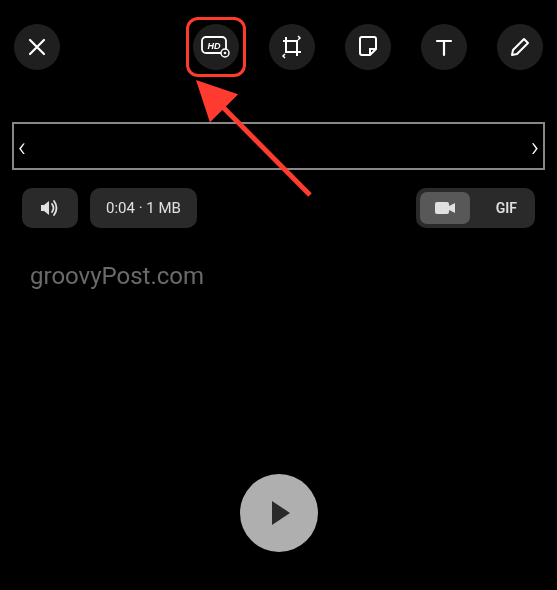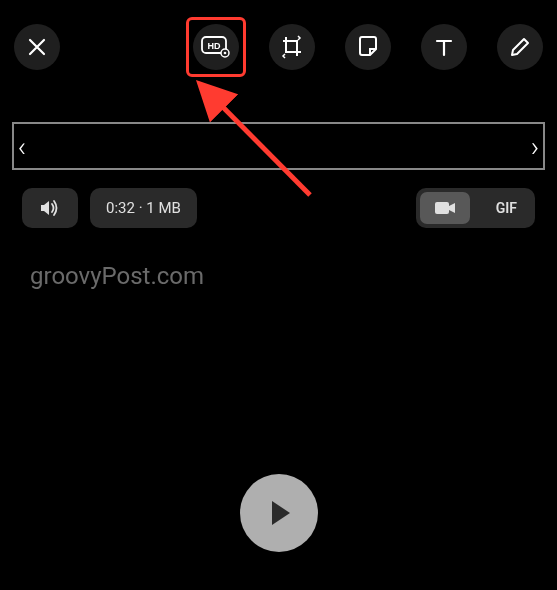--- a/index.html
+++ b/index.html
@@ -37,24 +37,25 @@
     }
     
     .toolbar-spacer {
       flex: 1;
     }
     
     .hd-highlight {
       border: 3px solid #ff3b30;
       padding: 4px;
       margin: -7px;
-      border-radius: 6px;
-      display: flex;
-      align-items: center;
-      justify-content: center;
+      border-radius: 12px;
+      display: flex;
+      align-items: center;
+      justify-content: center;
+      font-style: italic;
     }
     
     .trim-bar {
       margin: 28px 12px 0;
       height: 48px;
       border: 2px solid #888;
       display: flex;
       align-items: center;
       background: #000;
       position: relative;
@@ -231,21 +232,21 @@
 <div class="controls-row">
   <div class="pill-btn sound">
     <svg width="22" height="20" viewBox="0 0 22 20">
       <path d="M2 7 L5 7 L10 3 L10 17 L5 13 L2 13 Z" fill="#e0e0e0"></path>
       <path d="M13 6 Q16 10 13 14" stroke="#e0e0e0" stroke-width="1.8" fill="none" stroke-linecap="round"></path>
       <path d="M15 3 Q20 10 15 17" stroke="#e0e0e0" stroke-width="1.8" fill="none" stroke-linecap="round"></path>
     </svg>
   </div>
 
   <div class="pill-btn info">
-    <span>0:32 · 1 MB</span>
+    <span>0:04 · 1 MB</span>
   </div>
 
   <div class="controls-spacer"></div>
 
   <div class="toggle-group">
     <div class="toggle-option active">
       <svg width="22" height="14" viewBox="0 0 22 14">
         <rect x="1" y="1" width="14" height="12" rx="2" fill="#e0e0e0"></rect>
         <path d="M15 5 L21 2 L21 12 L15 9 Z" fill="#e0e0e0"></path>
       </svg>

